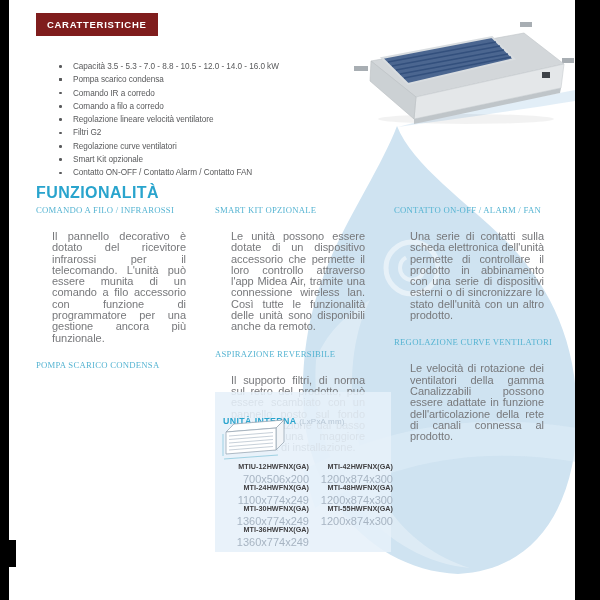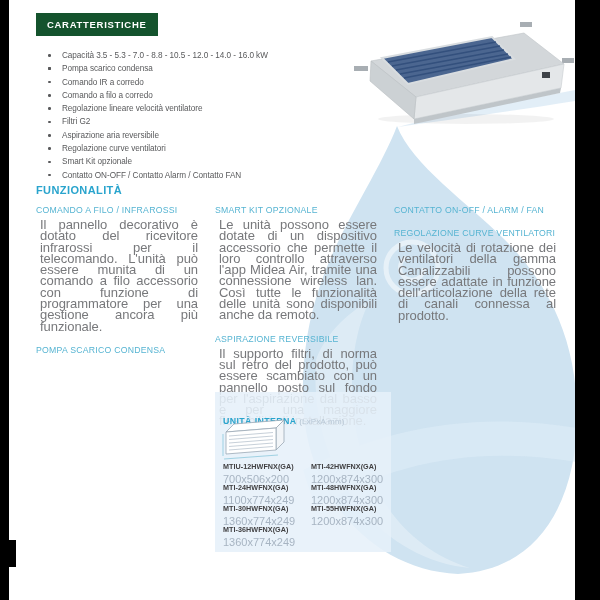--- a/index.html
+++ b/index.html
@@ -13,74 +13,74 @@
   
   .strip{background:#000;z-index:5;}
   .strip-left{left:0;top:0;width:9px;height:600px;}
   .strip-right{left:575px;top:0;width:25px;height:600px;}
   .strip-notch{left:0;top:540px;width:16px;height:27px;}
   
   .watermark{left:0;top:0;width:600px;height:600px;z-index:0;pointer-events:none;}
   
   .badge{
     left:36px;top:13px;z-index:1;
-    background:#14532d;color:#fff;
+    background:#7f1d1d;color:#fff;
     font-size:9.5px;font-weight:bold;letter-spacing:.7px;
     padding:6px 11px 6px 11px;
   }
   
   .features{
     left:40px;top:44px;width:330px;z-index:1;
-    list-style:none;margin:5px;padding:0;
+    list-style:none;margin:16px;padding:0;
   }
   .features li{
     position:relative;padding-left:17px;
     font-size:8.2px;color:#58595b;line-height:13.3px;
     white-space:nowrap;letter-spacing:-.05px;
   }
   .features li .dot{
     position:absolute;left:3px;top:5.2px;width:2.6px;height:2.6px;border-radius:50%;
     background:#58595b;
   }
   
   .photo{left:346px;top:16px;z-index:1;}
   
   .funz-title{
     left:36px;top:184px;z-index:1;
-    font-size:11px;font-weight:bold;color:#29a4cd;letter-spacing:.4px;
+    font-size:16px;font-weight:bold;color:#29a4cd;letter-spacing:.4px;
   }
   
   .cols{
     left:36px;top:205px;width:524px;z-index:1;
     display:grid;grid-template-columns:1fr 1fr 1fr;column-gap:13px;
   }
   .block + .block{margin-top:13px;}
   .block h3{
     margin:0 0 3px 0;font-size:8.7px;font-weight:normal;
-    color:#56b4d2;letter-spacing:.25px;
+    color:#56b4d2;letter-spacing:.25px;font-family:Liberation Serif, serif;
   }
   .block p{
-    margin:4px;font-size:13px;line-height:11.3px;color:#77787b;
+    margin:16px;font-size:11px;line-height:11.3px;color:#77787b;
     text-align:justify;letter-spacing:-.05px;
   }
   
   .panel{
     left:215px;top:392px;width:176px;height:160px;z-index:1;
     background:rgba(230,240,249,0.88);
   }
   .panel-title{
     position:absolute;left:8px;top:24px;
     font-size:8.8px;font-weight:bold;color:#29a4cd;letter-spacing:.4px;
   }
   .panel-sub{font-weight:normal;color:#b9c8d6;font-size:8px;letter-spacing:.2px;}
   .unit-drawing{position:absolute;left:5px;top:24px;}
   .models{
     position:absolute;left:8px;top:70px;
     display:grid;grid-template-columns:86px 82px;
-    grid-template-rows:repeat(4,21px);grid-auto-flow:column;column-gap:2px;
+    grid-template-rows:repeat(4,21px);grid-auto-flow:column;column-gap:2px;text-align:right;
   }
   .model-name{font-size:7.2px;font-weight:bold;color:#414042;letter-spacing:.05px;}
   .model-dims{font-size:11px;color:#a7b4c2;margin-top:1.5px;}
 </style>
 </head>
 <body>
 
 <svg class="layer watermark" width="600" height="600" viewBox="0 0 600 600">
   <path d="M397,126 C382,165 352,210 332,255 C310,305 302,350 303,400 C305,495 372,570 458,574 C540,570 577,500 577,415 C577,330 540,275 505,240 C468,203 412,165 397,126 Z" fill="#cfe3f1"></path>
   <path d="M575,90 C515,102 452,112 398,127 C455,119 520,110 575,101 Z" fill="#cfe3f1" opacity="0.6"></path>
@@ -99,21 +99,20 @@
 <div class="layer badge">CARATTERISTICHE</div>
 
 <ul class="layer features">
   <li><span class="dot"></span><span>Capacità 3.5 - 5.3 - 7.0 - 8.8 - 10.5 - 12.0 - 14.0 - 16.0 kW</span></li>
   <li><span class="dot"></span></li>
   <li><span class="dot"></span><span>Pompa scarico condensa</span></li>
   <li><span class="dot"></span><span>Comando IR a corredo</span></li>
   <li><span class="dot"></span><span>Comando a filo a corredo</span></li>
   <li><span class="dot"></span><span>Regolazione lineare velocità ventilatore</span></li>
   <li><span class="dot"></span><span>Filtri G2</span></li>
-  <li><span class="dot"></span><span>Aspirazione aria reversibile</span></li>
   <li><span class="dot"></span><span>Regolazione curve ventilatori</span></li>
   <li><span class="dot"></span><span>Smart Kit opzionale</span></li>
   <li><span class="dot"></span><span>Contatto ON-OFF / Contatto Alarm / Contatto FAN</span></li>
 </ul>
 
 <svg class="layer photo" width="230" height="110" viewBox="0 0 230 110">
   <ellipse cx="120" cy="103" rx="88" ry="5" fill="#000" opacity="0.05"></ellipse>
 
   <rect x="8" y="50" width="14" height="5" fill="#a8aeb3"></rect>
   <rect x="174" y="6" width="12" height="5" fill="#a8aeb3"></rect>
@@ -157,20 +156,21 @@
       <p>Le unità possono essere dotate di un dispositivo accessorio che permette il loro controllo attraverso l'app Midea Air, tramite una connessione wireless lan. Così tutte le funzionalità delle unità sono disponibili anche da remoto.</p>
     </div>
     <div class="block">
       <h3>ASPIRAZIONE REVERSIBILE</h3>
       <p>Il supporto filtri, di norma sul retro del prodotto, può essere scambiato con un pannello posto sul fondo per l'aspirazione dal basso e per una maggiore flessibilità di installazione.</p>
     </div>
   </div>
   <div class="col">
     <div class="block">
       <h3>CONTATTO ON-OFF / ALARM / FAN</h3>
+      <p>Una serie di contatti sulla scheda elettronica dell'unità permette di controllare il prodotto in abbinamento con una serie di dispositivi esterni o di sincronizzare lo stato dell'unità con un altro prodotto.</p>
     </div>
     <div class="block">
       <h3>REGOLAZIONE CURVE VENTILATORI</h3>
       <p>Le velocità di rotazione dei ventilatori della gamma Canalizzabili possono essere adattate in funzione dell'articolazione della rete di canali connessa al prodotto.</p>
     </div>
   </div>
 </div>
 
 <div class="layer panel">
   <div class="panel-title">

